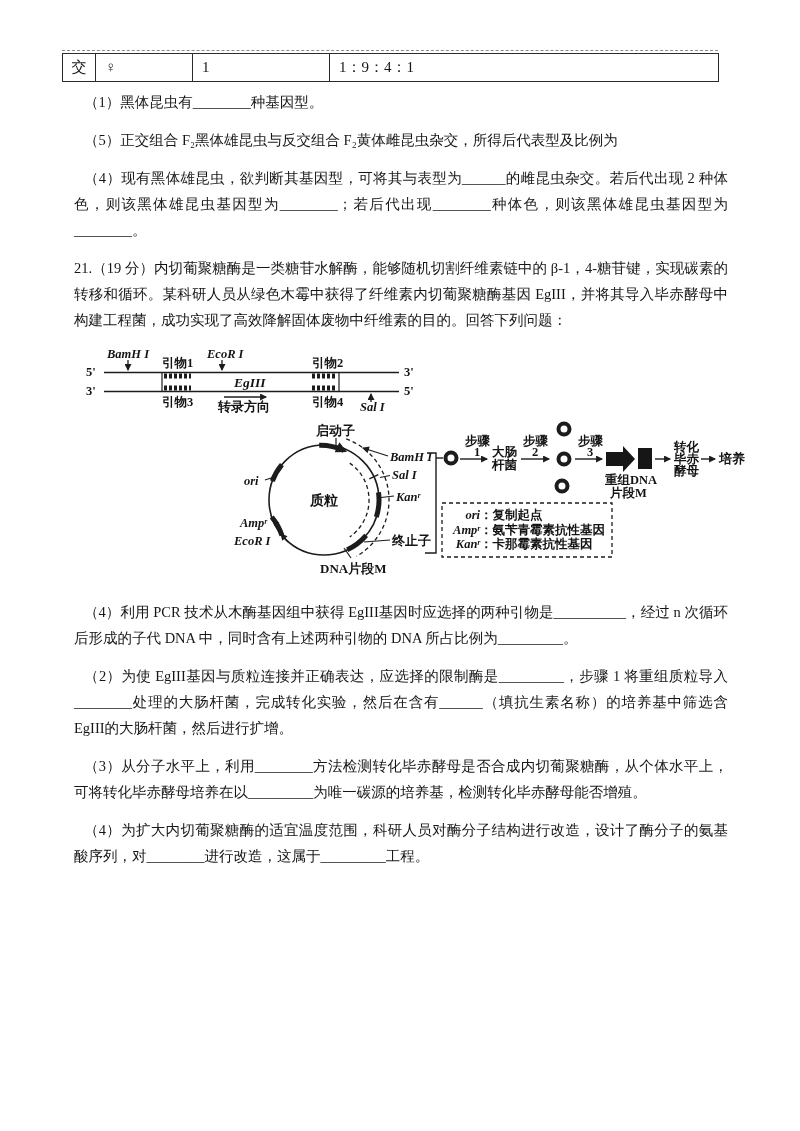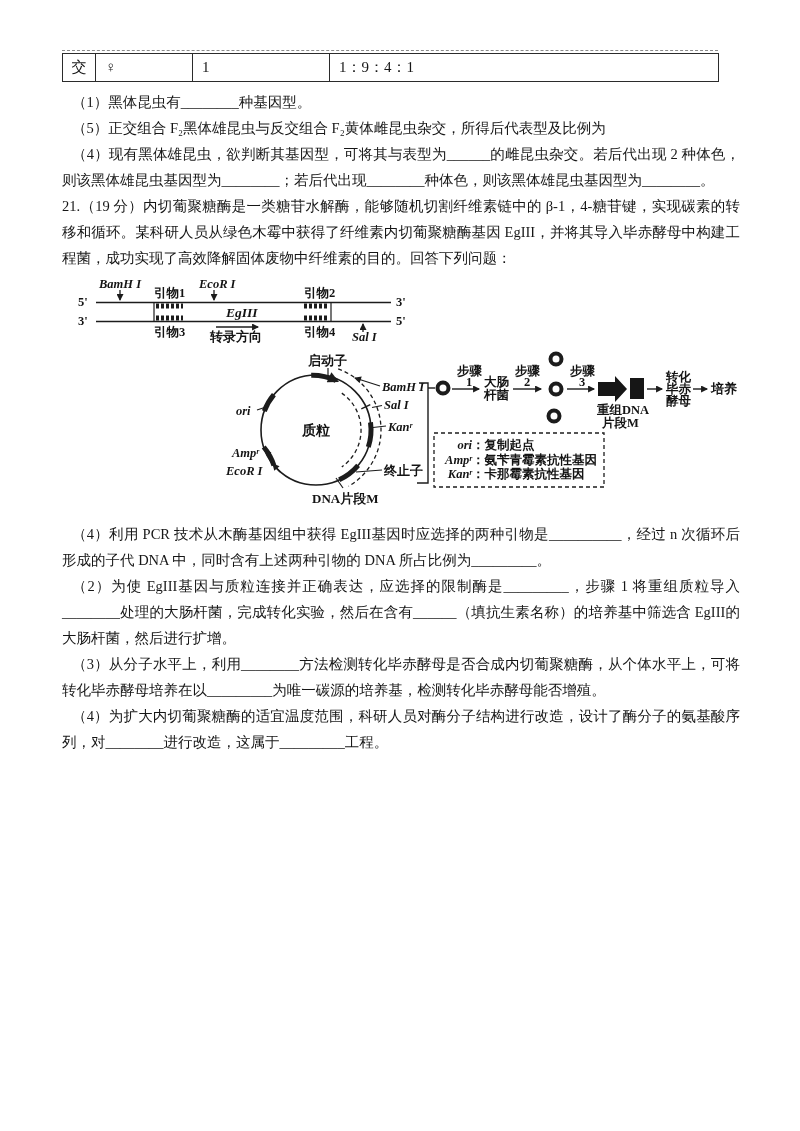--- a/index.html
+++ b/index.html
@@ -10,24 +10,24 @@
     color:#161616;
   }
   .content { position:absolute; left:62px; top:50px; width:678px; }
   .pretable-line { border-top:1px dashed #8a8a8a; width:656px; margin:0 0 2px 0; height:0; }
   table.xtable { border-collapse:collapse; table-layout:fixed; width:656px; }
   table.xtable td {
     border:1.4px solid #2b2b2b; height:27px; font-size:15px; line-height:27px;
     padding:0 0 0 9px; overflow:hidden; white-space:nowrap;
   }
   table.xtable td.c0 { text-align:center; padding:0; }
-  p.tline { margin:0; font-size:14.5px; line-height:26px; text-align:justify; }
+  p.tline { margin:12px; font-size:14.5px; line-height:26px; text-align:justify; }
   p.item { text-indent:10px; }
   p.first-after-table { margin-top:7px; }
-  .figure { position:relative; width:680px; height:242px; margin:4px; }
+  .figure { position:relative; width:680px; height:242px; margin:12px; }
   svg text { fill:#141414; }
   .dl  { font-family:"Liberation Serif","DejaVu Serif",serif; font-size:12.5px; font-weight:bold; }
   .dl13{ font-family:"Liberation Serif","DejaVu Serif",serif; font-size:13px;  font-weight:bold; }
   .gene { font-family:"Liberation Serif","DejaVu Serif",serif; font-size:12.5px; font-weight:bold; font-style:italic; }
   .gene13 { font-family:"Liberation Serif","DejaVu Serif",serif; font-size:13.5px; font-weight:bold; font-style:italic; }
   .prime { font-family:"Liberation Serif","DejaVu Serif",serif; font-size:12.5px; font-weight:bold; }
   .stroke { stroke:#1c1c1c; fill:none; }
 </style>
 </head>
 <body>

